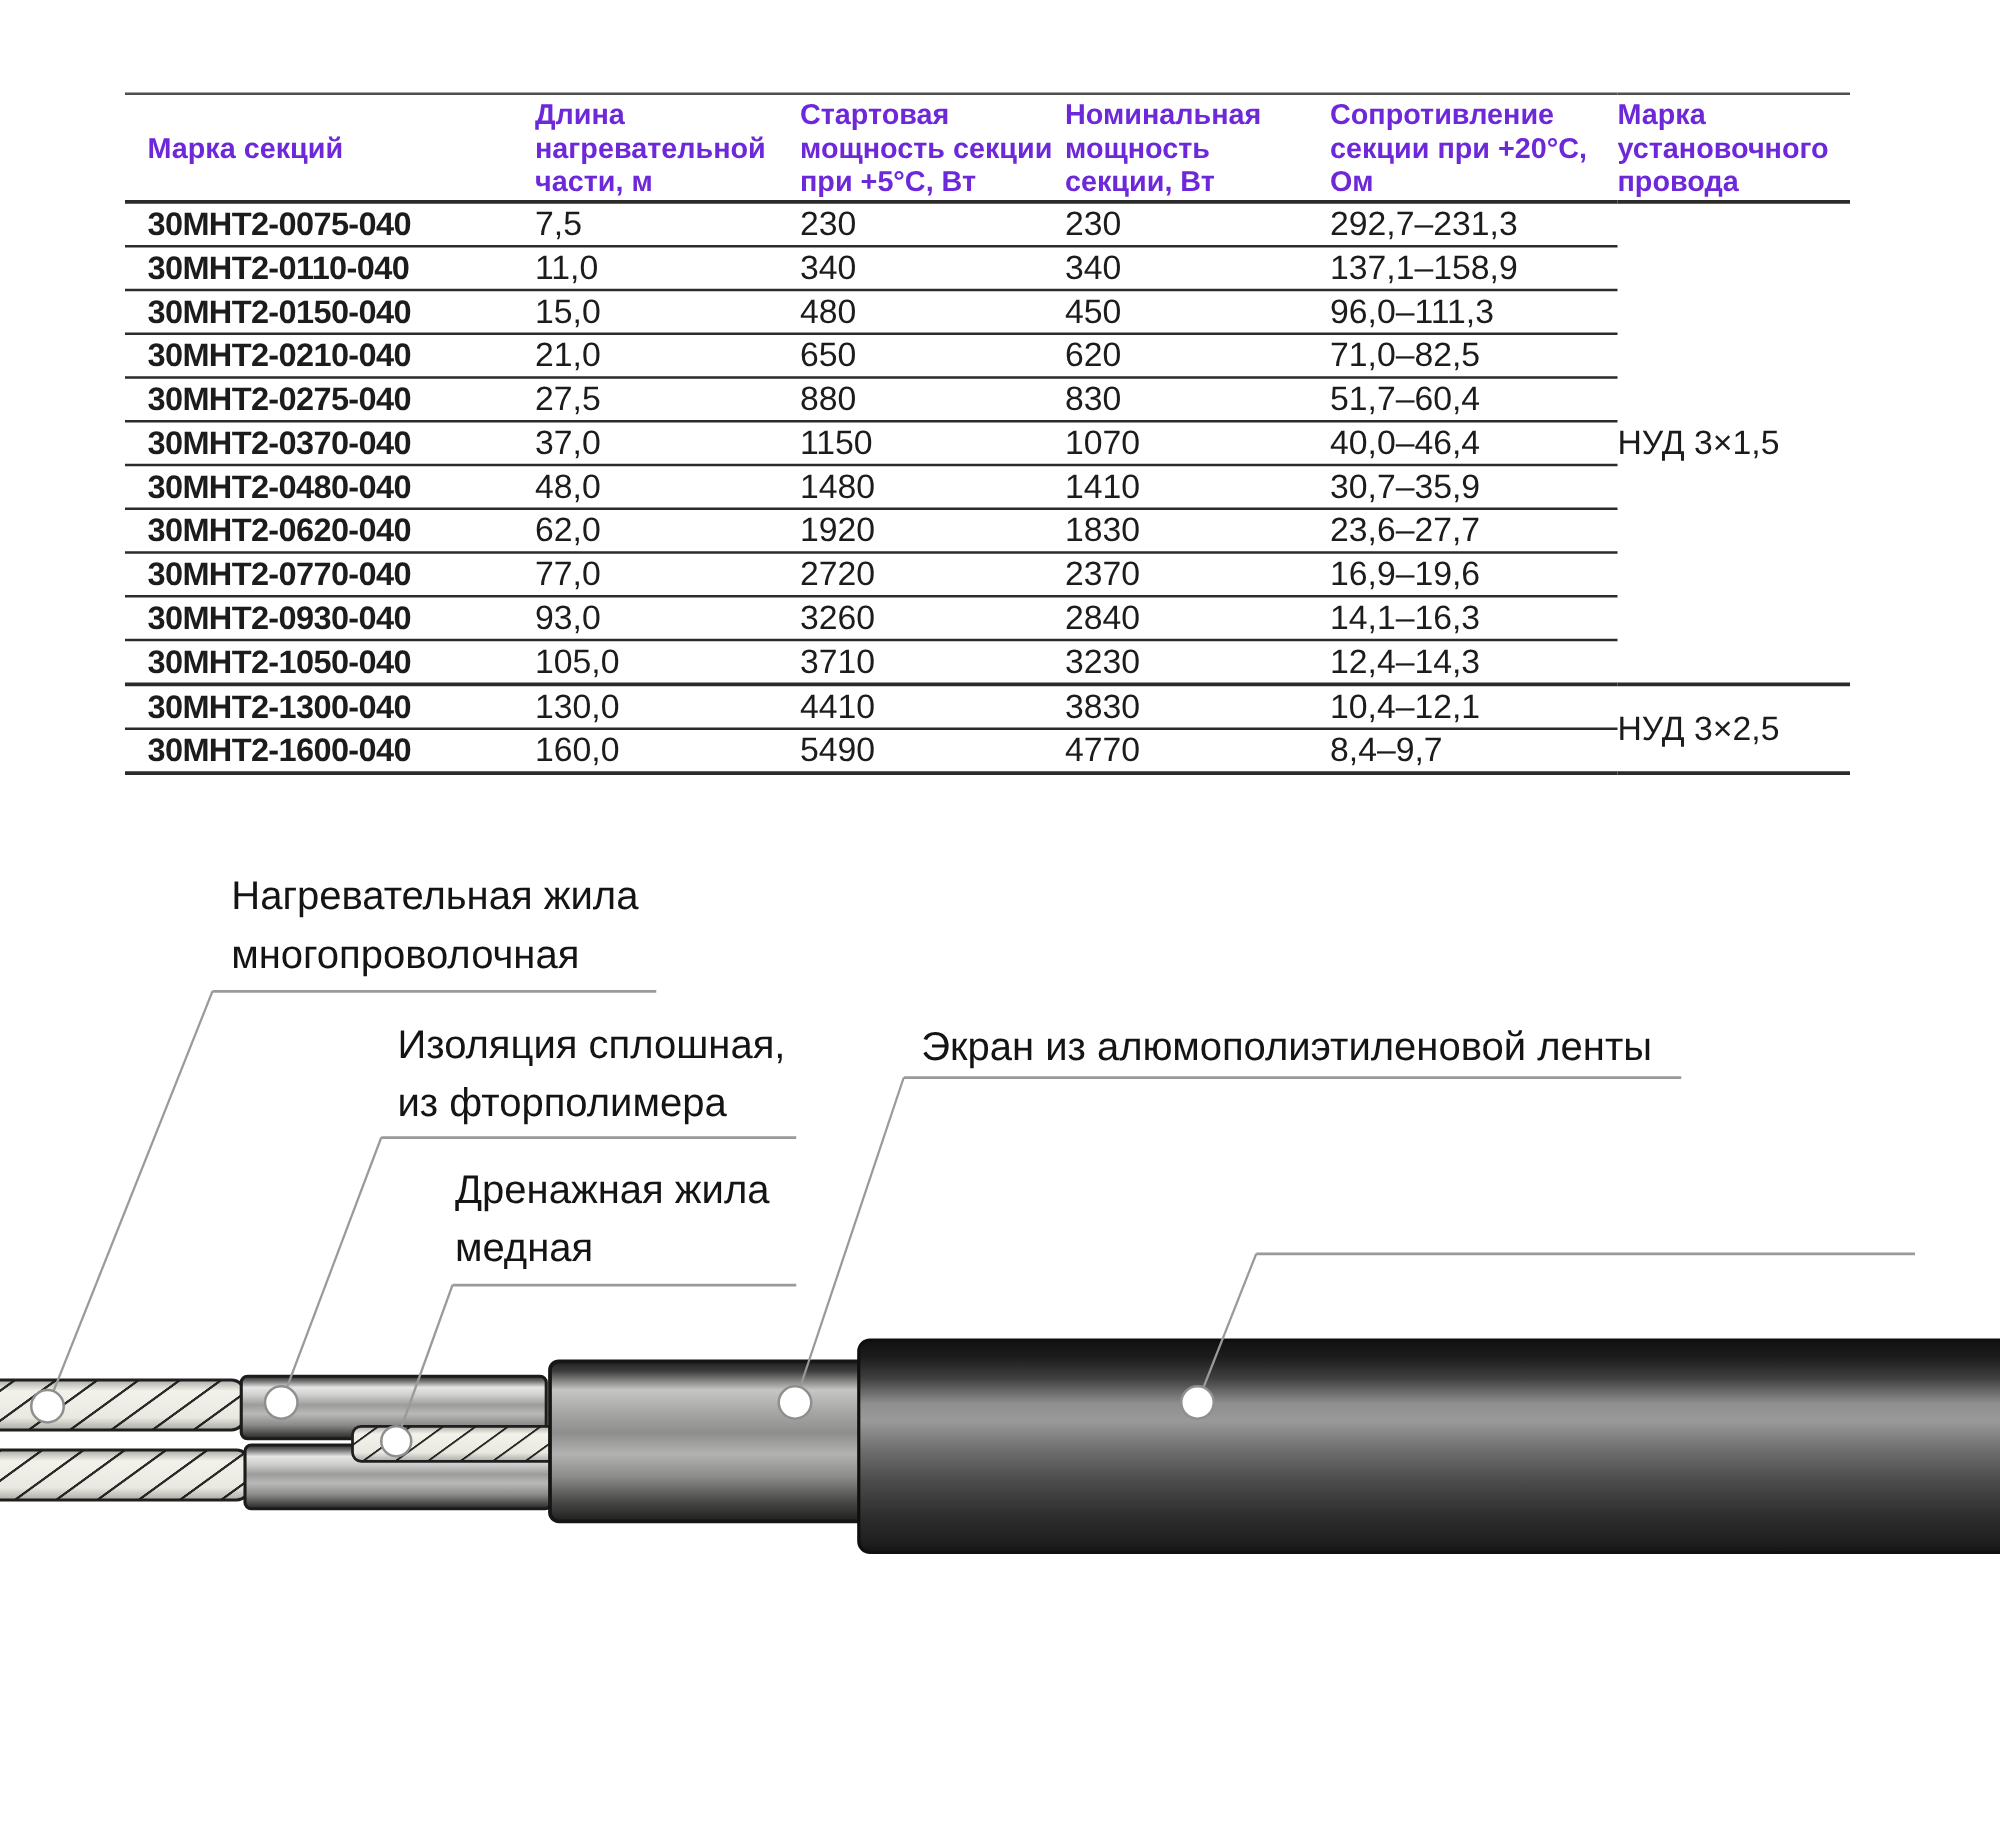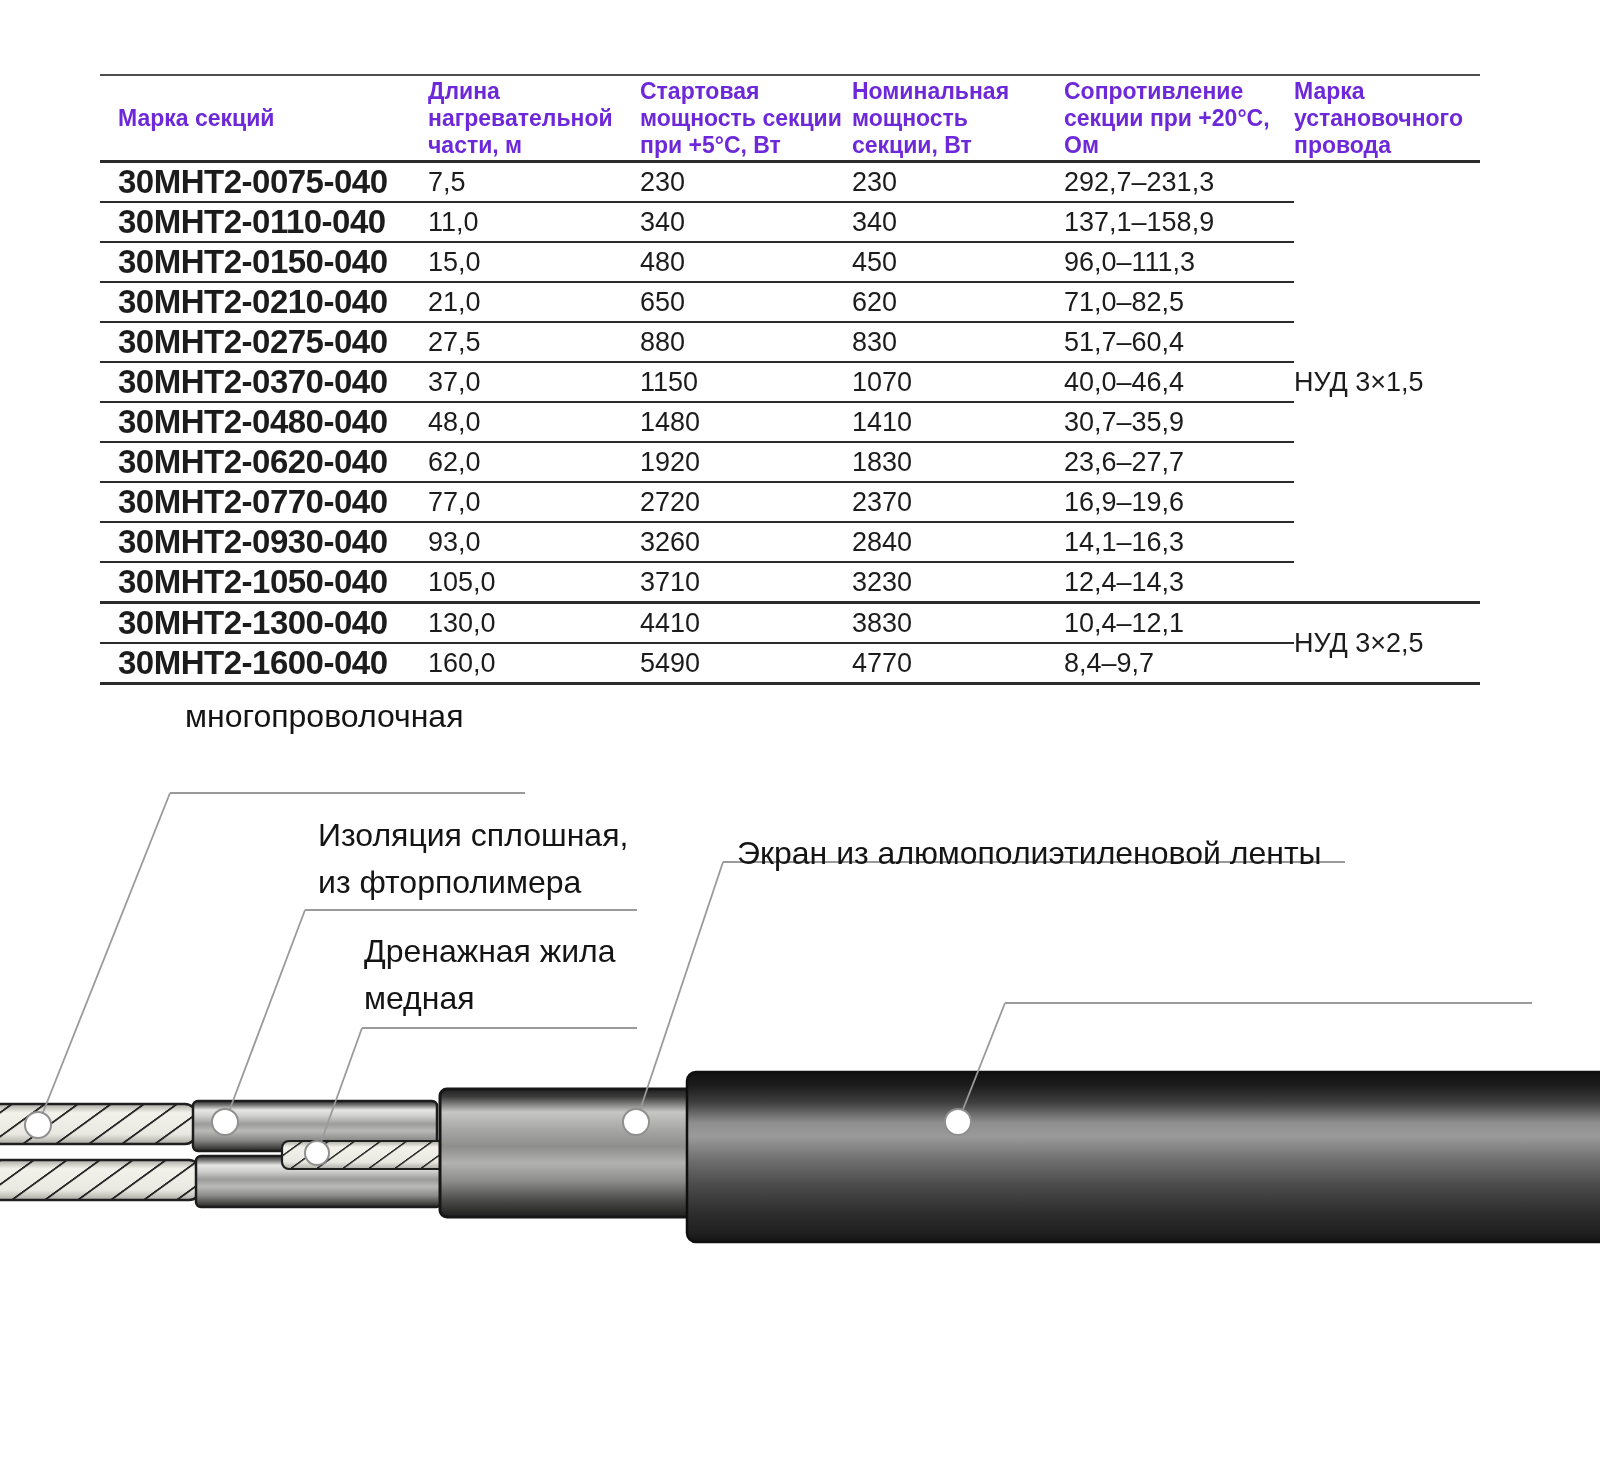--- a/index.html
+++ b/index.html
@@ -15,21 +15,21 @@
     border-top:2px solid #4f4f4f; border-bottom:3px solid #2b2b2b;
     font-size:23px; line-height:27px; font-weight:bold; text-align:left;
     vertical-align:middle; height:84px; padding:0 8px 0 0; color:#6d28d9;
   }
   table.spec td {
     border-bottom:2px solid #2b2b2b; font-size:27px; height:33px;
     vertical-align:middle; text-align:left; padding:0 8px 0 0; color:#1c1c1c;
     white-space:nowrap;
   }
   table.spec .c-mark { padding-left:18px; }
-  table.spec td.c-mark { font-weight:bold; font-size:33px; letter-spacing:-0.5px; }
+  table.spec td.c-mark { font-weight:bold; font-size:26px; letter-spacing:-0.5px; }
   table.spec tr.group2 td { border-top:3px solid #2b2b2b; }
   table.spec td.wirecell { border-bottom:3px solid #2b2b2b; font-size:27px; }
   table.spec tr.last td { border-bottom:3px solid #2b2b2b; }
 
   
   .dlabel { position:absolute; font-size:32px; line-height:47px; color:#141414;
     white-space:nowrap; }
   .dlabel span { display:block; }
 
   .diagram-svg { position:absolute; left:0; top:680px; }
@@ -258,27 +258,28 @@
     <g fill="#ffffff" stroke="#8f8f8f" stroke-width="2">
       <circle cx="38" cy="445" r="13"></circle>
       <circle cx="225" cy="442" r="13"></circle>
       <circle cx="317" cy="473" r="12"></circle>
       <circle cx="636" cy="442" r="13"></circle>
       <circle cx="958" cy="442" r="13"></circle>
     </g>
   </svg>
 
   <div class="dlabel" style="left:185px; top:693px;">
+    <span>Нагревательная жила</span>
     <span>многопроволочная</span>
   </div>
   <div class="dlabel" style="left:318px; top:812px;">
     <span>Изоляция сплошная,</span>
     <span>из фторполимера</span>
   </div>
   <div class="dlabel" style="left:364px; top:928px;">
     <span>Дренажная жила</span>
     <span>медная</span>
   </div>
-  <div class="dlabel" style="left:737px; top:814px;margin-top:16px;">
+  <div class="dlabel" style="left:737px; top:814px;">
     <span>Экран из алюмополиэтиленовой ленты</span>
   </div>
 
 </div>
 
 </body></html>

